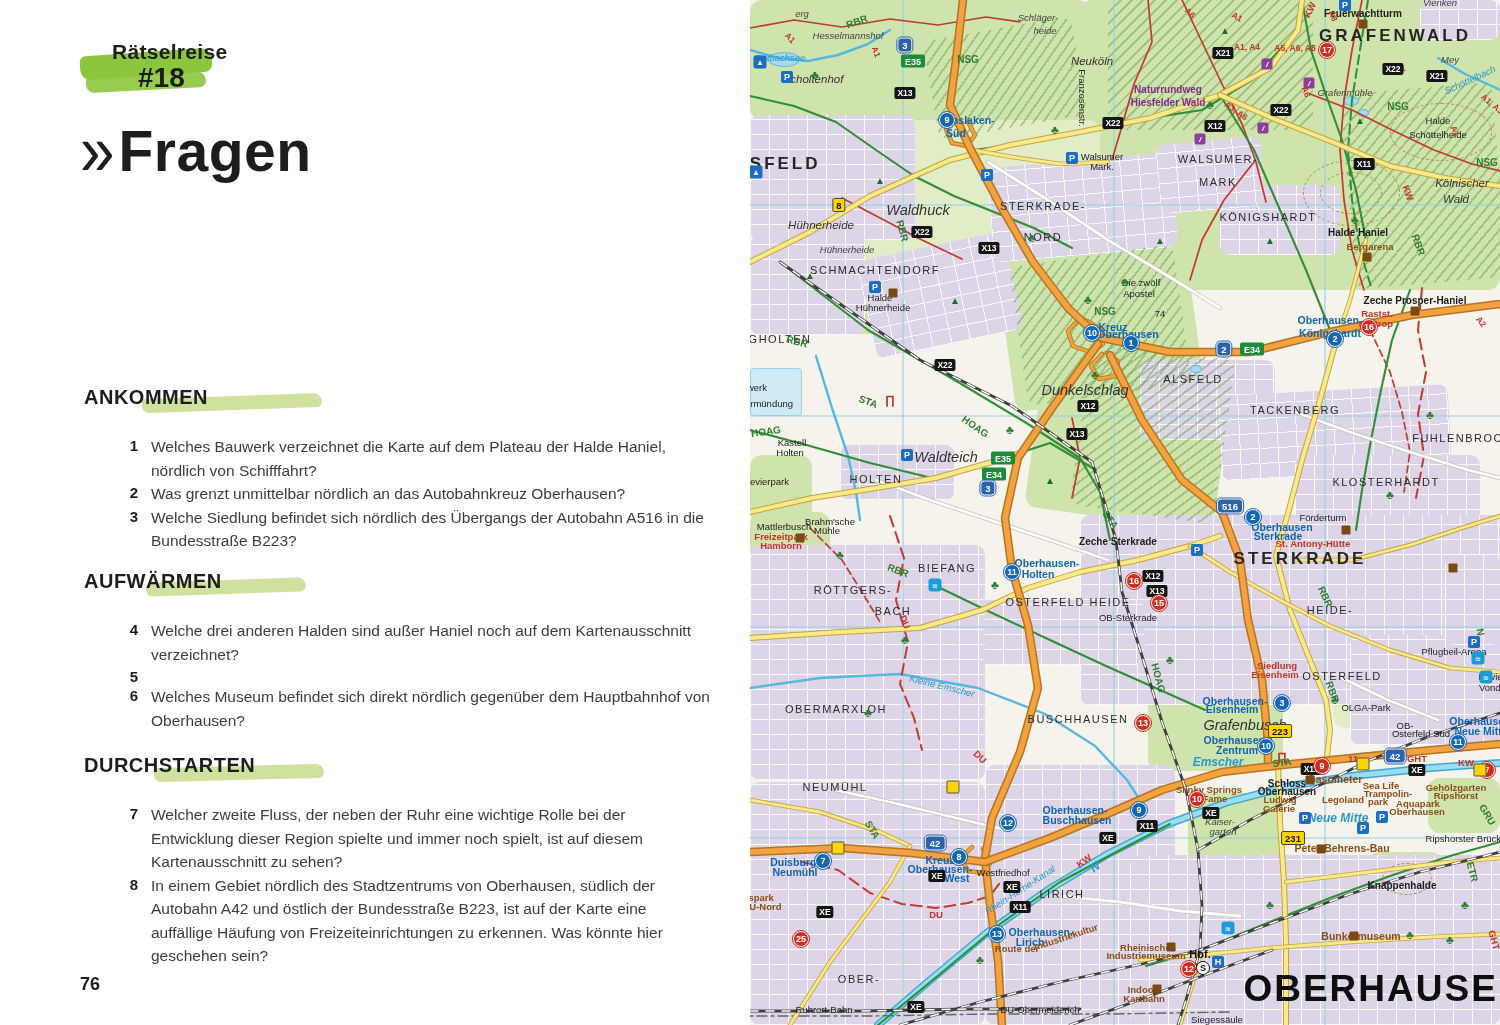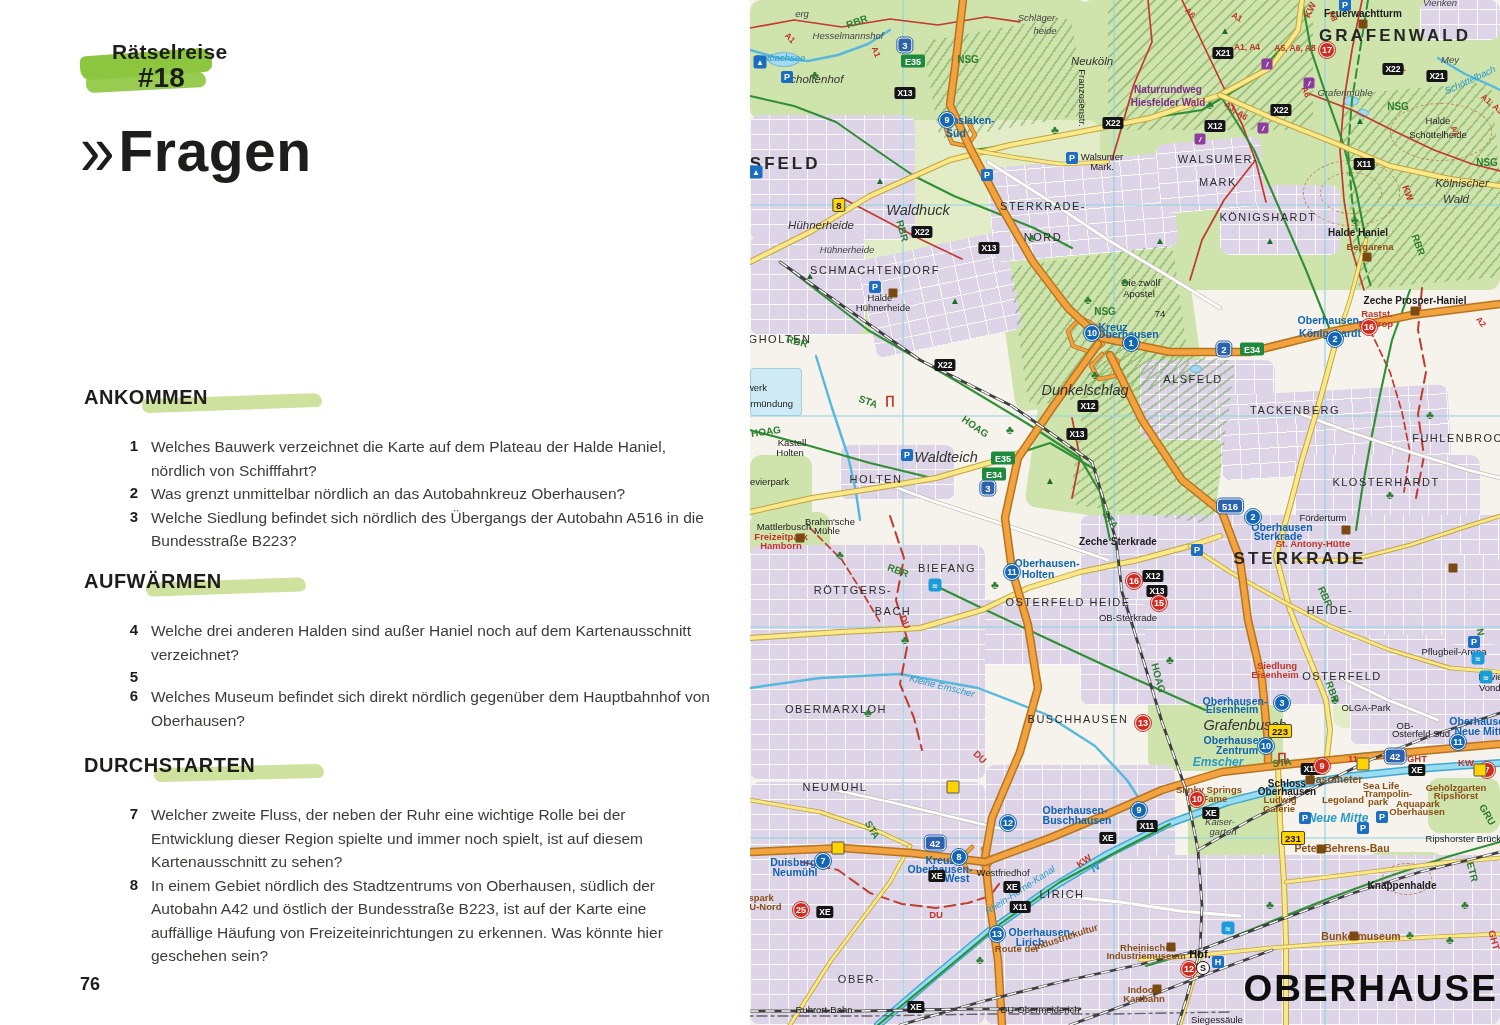--- a/index.html
+++ b/index.html
@@ -364,21 +364,21 @@
       <div class="mk ex" style="left: 516px; top: 746px;">10</div>
       <div class="mk bs" style="left: 530px; top: 731px;">223</div>
       <div class="mk ex" style="left: 708px; top: 742px;">11</div>
       <div class="mk P" style="left: 724px; top: 642px;">P</div>
       <div class="mk poi" style="left: 393px; top: 723px;">13</div>
       <div class="mk ex" style="left: 258px; top: 823px;">12</div>
       <div class="mk ex" style="left: 389px; top: 810px;">9</div>
       <div class="mk ab" style="left: 185px; top: 843px;">42</div>
       <div class="mk ex" style="left: 209px; top: 857px;">8</div>
       <div class="mk ex" style="left: 73px; top: 861px;">7</div>
-      <div class="mk poi" style="left: 51px; top: 910px; text-align: center;">25</div>
+      <div class="mk poi" style="left: 51px; top: 939px; text-align: center;">25</div>
       <div class="mk xr" style="left: 75px; top: 912px;">XE</div>
       <div class="mk xr" style="left: 358px; top: 838px;">XE</div>
       <div class="mk xr" style="left: 187px; top: 876px;">XE</div>
       <div class="mk xr" style="left: 262px; top: 887px;">XE</div>
       <div class="mk xr" style="left: 166px; top: 1007px;">XE</div>
       <div class="mk xr" style="left: 461px; top: 813px;">XE</div>
       <div class="mk xr" style="left: 667px; top: 770px;">XE</div>
       <div class="mk xr" style="left: 561px; top: 769px;">X11</div>
       <div class="mk xr" style="left: 397px; top: 826px;">X11</div>
       <div class="mk xr" style="left: 270px; top: 907px;">X11</div>

